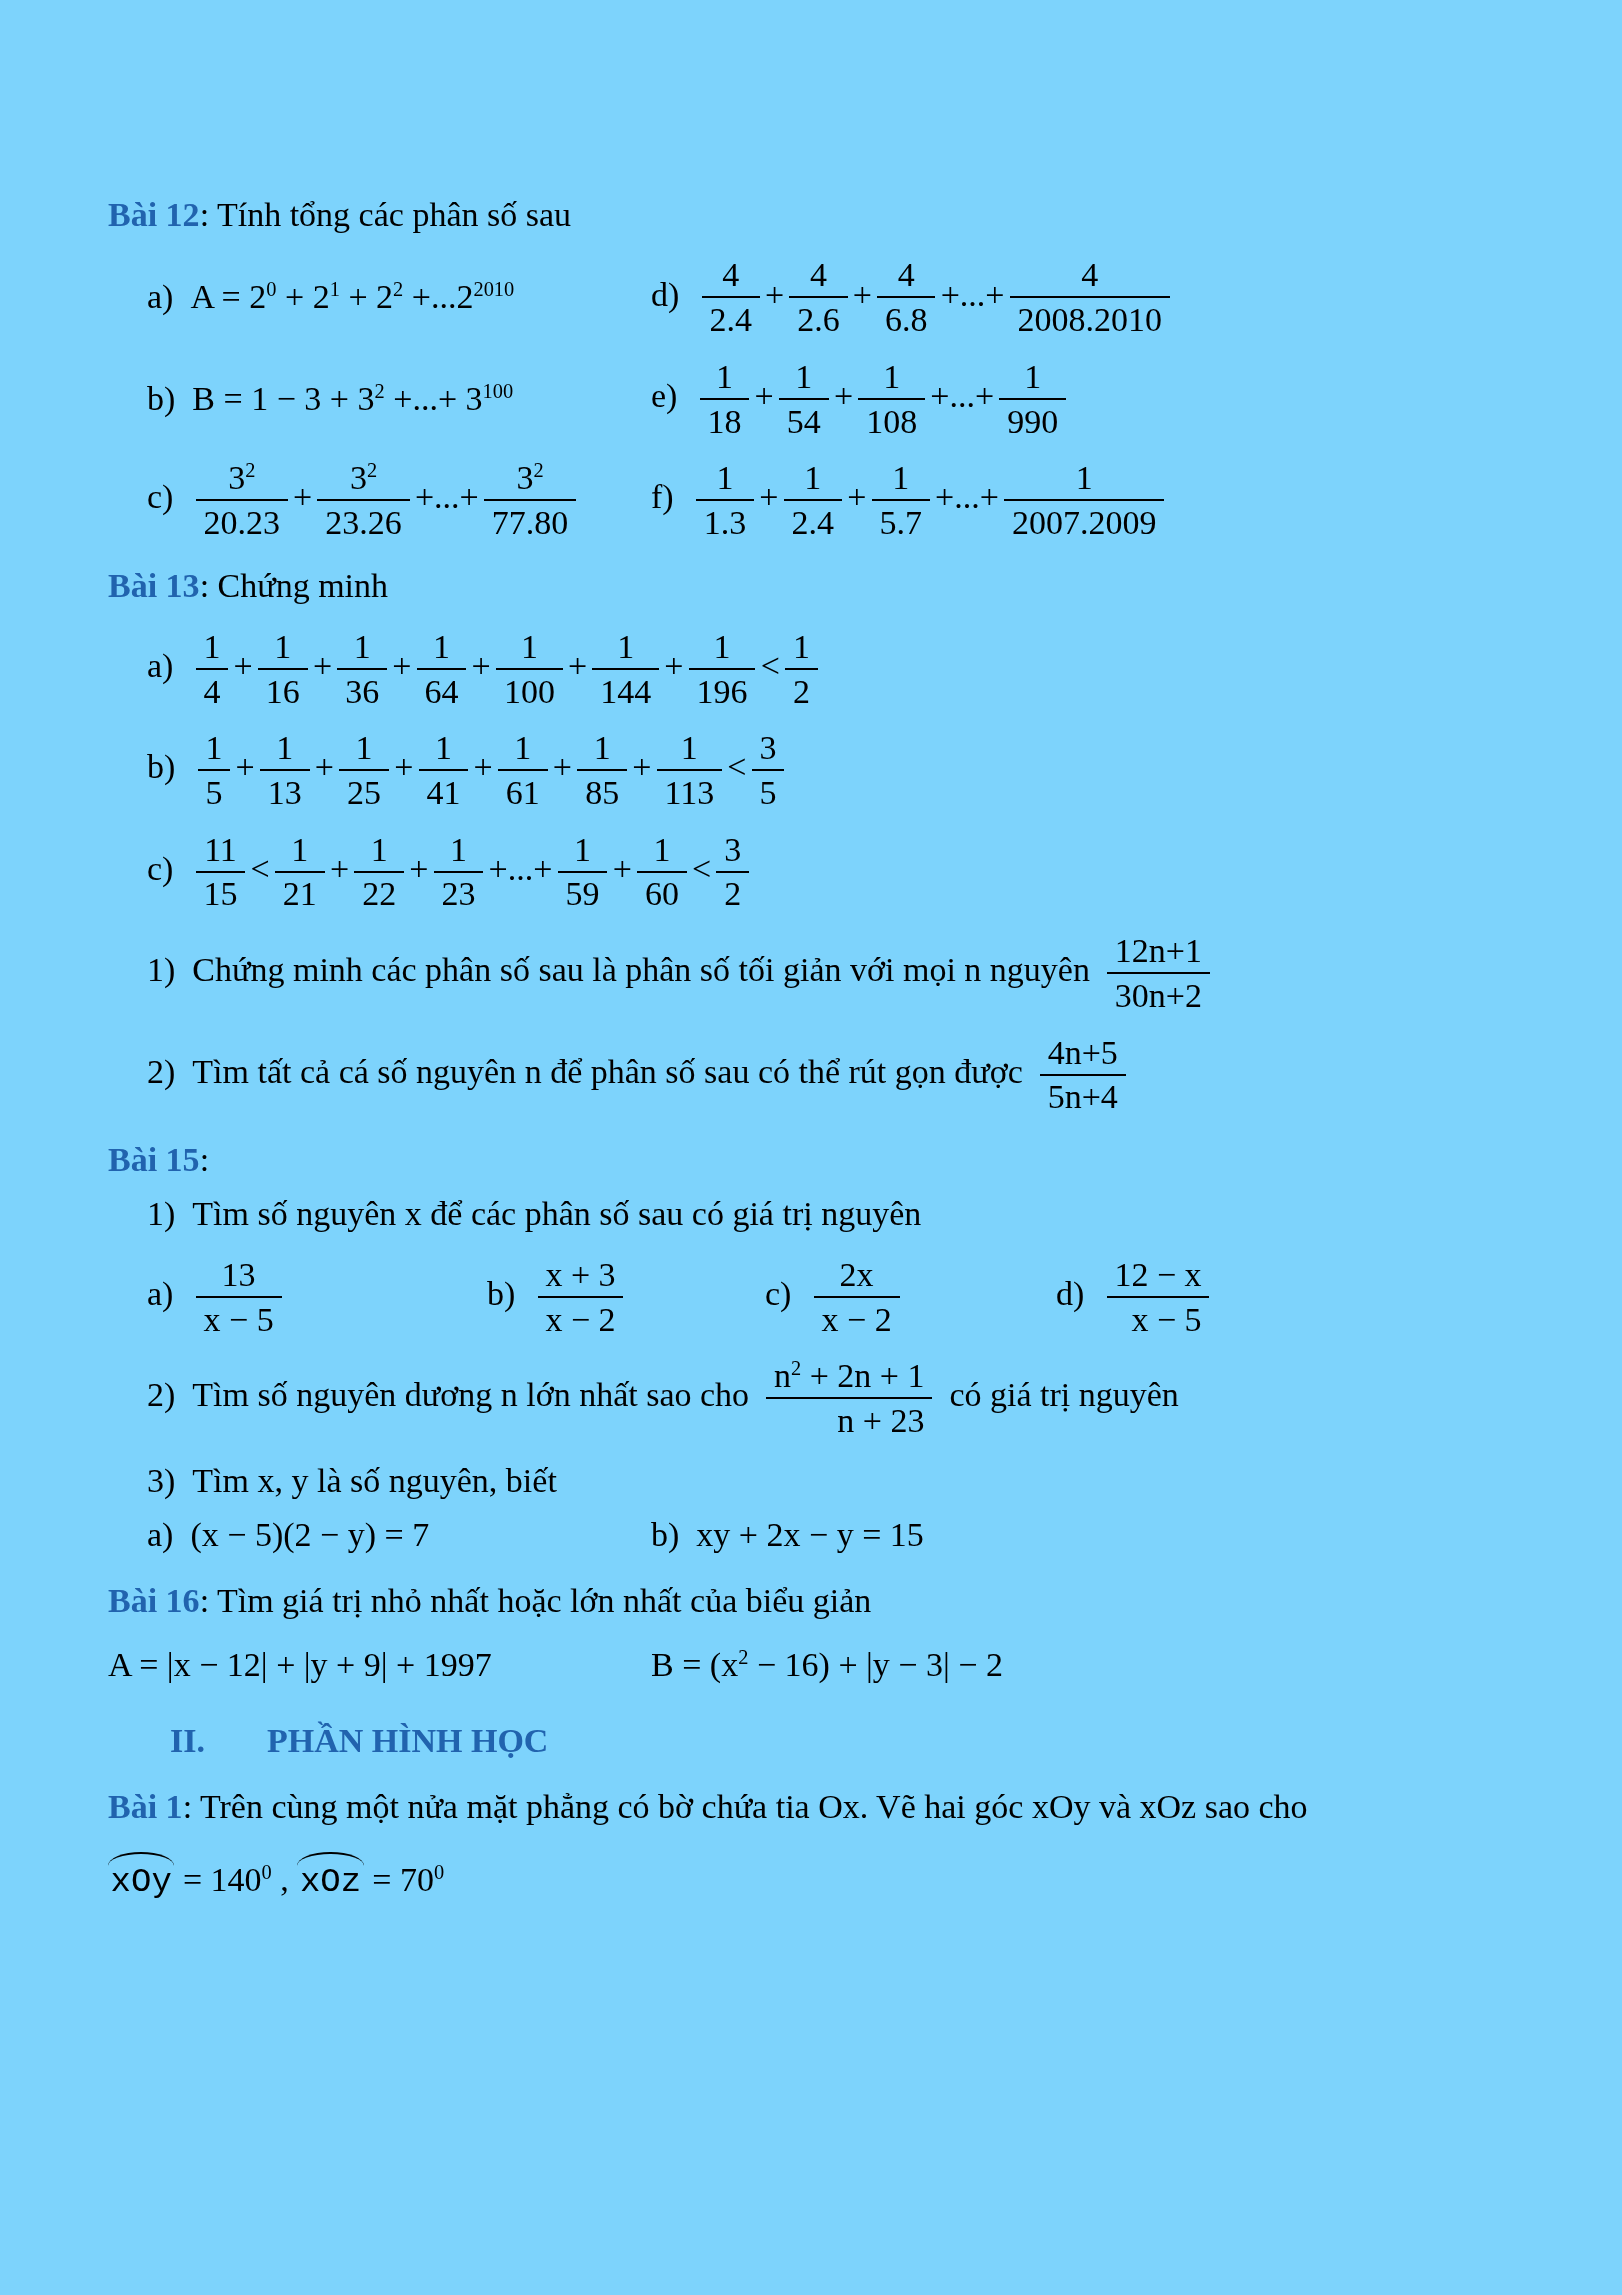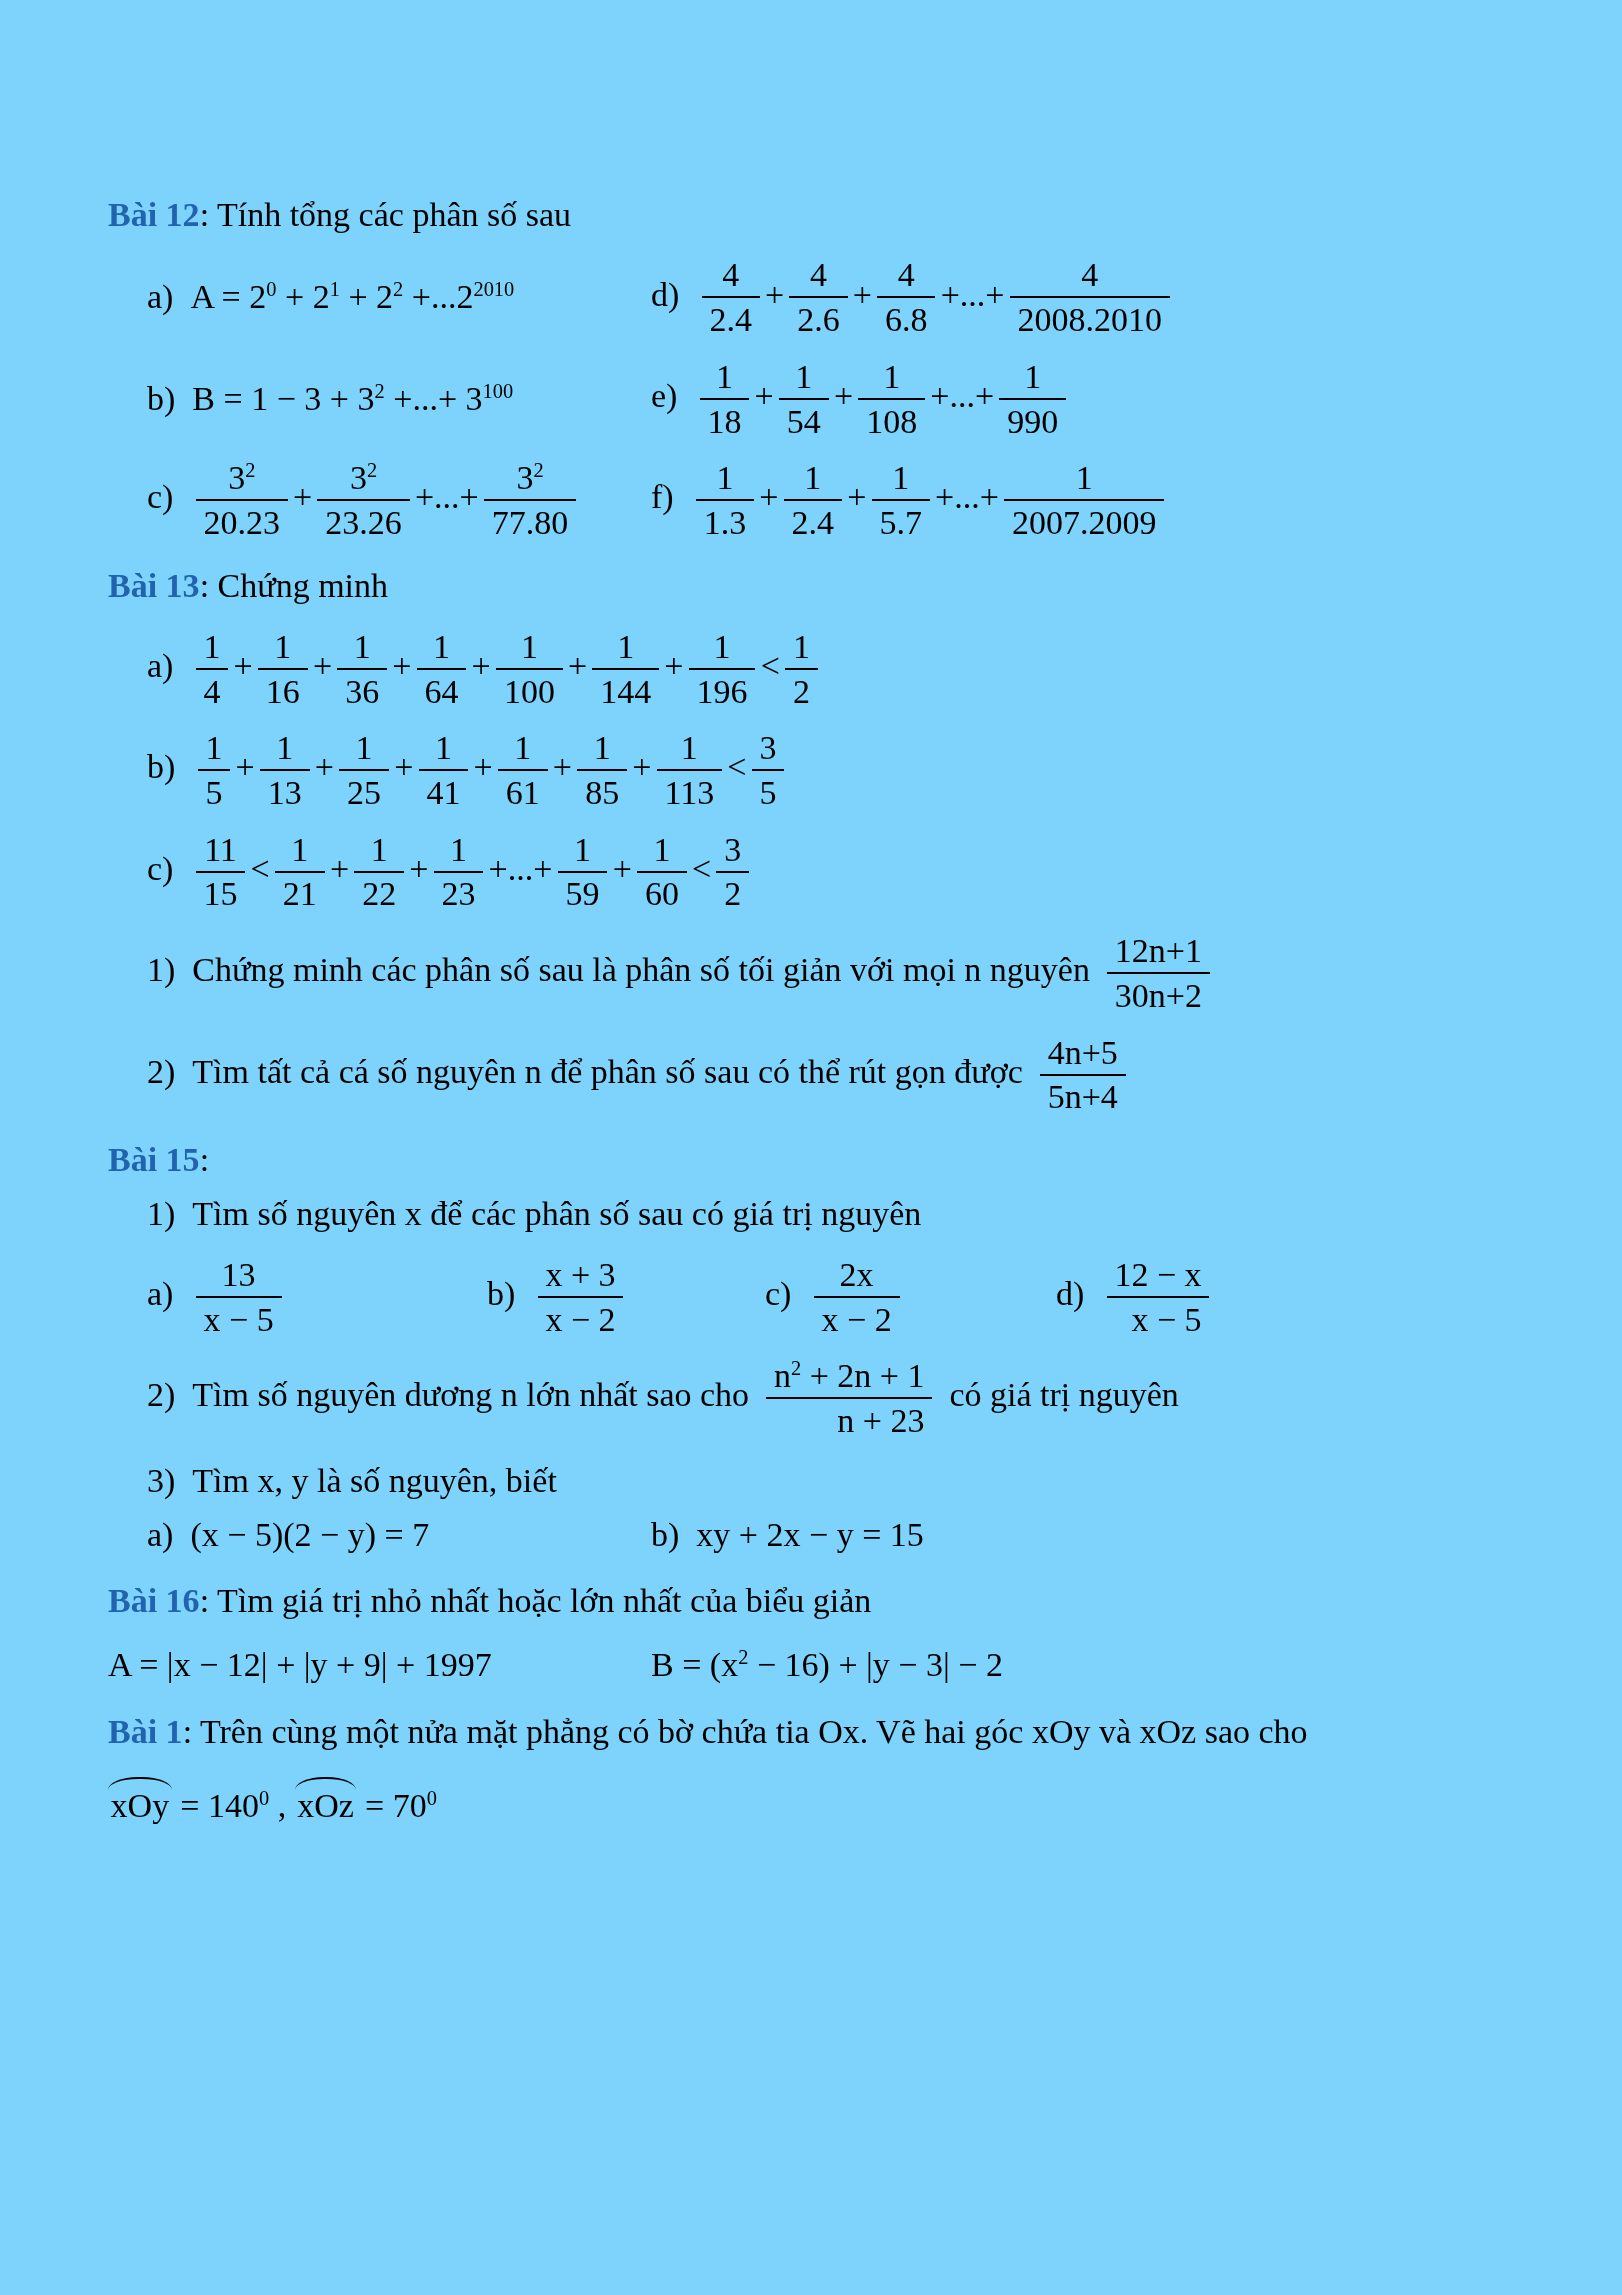--- a/index.html
+++ b/index.html
@@ -34,21 +34,21 @@
     flex-direction:column;
     align-items:stretch;
     text-align:center;
     vertical-align:middle;
     margin:0 5.2px;
   }
   .fnum{ padding:1.3px 7.9px 3.3px; line-height:1.05; }
   .fden{ padding:3.9px 7.9px 1.3px; line-height:1.05; border-top:2.6px solid #000;text-align:right; }
   sup{ font-size:60%; line-height:0; vertical-align:super; }
   
-  .overarc{ position:relative; display:inline-block; padding:0 2.6px; margin-top:11.8px; }
+  .overarc{ position:relative; display:inline-block; padding:0 2.6px; margin-top:11.8px;font-family:Liberation Mono, monospace; }
   .overarc::before{
     content:"";
     position:absolute; left:0; right:0; top:-7.9px; height:11.8px;
     border-top:2.6px solid #000;
     border-radius:50% 50% 0 0 / 100% 100% 0 0;
   }
   .section-heading{ margin:31px 0 17px; padding-left:62px; }
   .section-num{ margin-right:62px; }
 </style>
 </head>
@@ -239,19 +239,20 @@
     <div><span class="lbl">b)</span><span class="math">xy + 2x − y = 15</span></div>
   </div>
 
   <p class="heading"><span class="blue">Bài 16</span><span>: Tìm giá trị nhỏ nhất hoặc lớn nhất của biểu giản</span></p>
 
   <div class="two-col-wide mrow">
     <div><span class="math">A = |x − 12| + |y + 9| + 1997</span></div>
     <div><span class="math">B = (x<sup>2</sup> − 16) + |y − 3| − 2</span></div>
   </div>
 
+  <p class="section-heading"><span class="blue section-num">II.</span><span class="blue">PHẦN HÌNH HỌC</span></p>
 
   <p class="heading"><span class="blue">Bài 1</span><span>: Trên cùng một nửa mặt phẳng có bờ chứa tia Ox. Vẽ hai góc xOy và xOz sao cho</span></p>
 
   <div class="mrow"><span class="math"><span class="overarc">xOy</span> = 140<sup>0</sup> , <span class="overarc">xOz</span> = 70<sup>0</sup></span></div>
 
 </div>
 
 
 </body></html>

